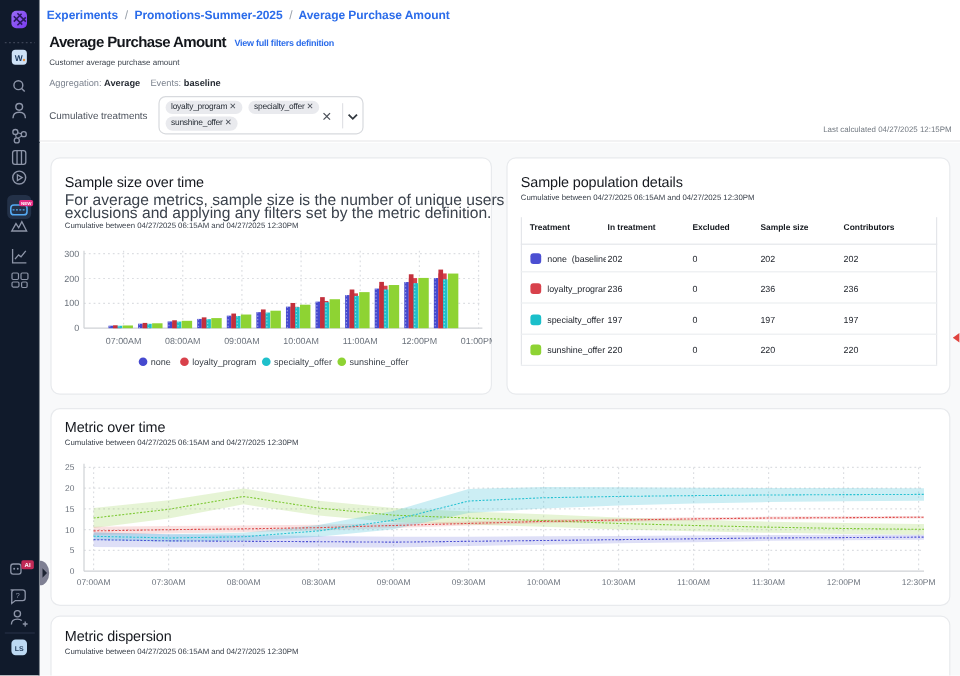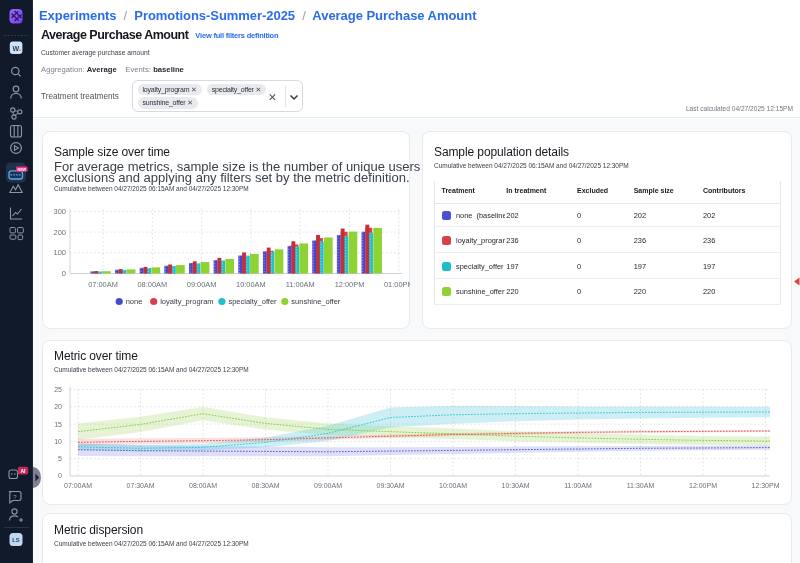--- a/index.html
+++ b/index.html
@@ -58,25 +58,25 @@
     <text x="14.8" y="498.7" text-anchor="middle" font-size="6" fill="#8d95a8">?</text>
     <circle cx="14.5" cy="511.5" r="2.6" fill="none" stroke="#8d95a8" stroke-width="1.1"></circle>
     <path d="M9.5 520.5 c0-3 2.2-4.6 5-4.6 1.4 0 2.7 0.4 3.6 1.2" fill="none" stroke="#8d95a8" stroke-width="1.1"></path>
     <path d="M21 518 v4 M19 520 h4" stroke="#8d95a8" stroke-width="1.1"></path>
     <line x1="4" y1="527.5" x2="29" y2="527.5" stroke="#28334a" stroke-width="1"></line>
     <rect x="9.5" y="533" width="13" height="13" rx="3.5" fill="#bdd9f2"></rect>
     <text x="16" y="542.3" text-anchor="middle" font-size="5.8" font-weight="bold" fill="#27415f">LS</text>
   </svg>
 
 <div class="abs" style="left:33px;top:0;width:767px;height:118px;background:#fff;border-bottom:1px solid #e9eaec"></div>
-<div class="abs" style="left:39px;top:8px;font-size:13px;font-weight:bold;color:#2b6cea;letter-spacing:-0.05px">Experiments <span style="color:#9aa1ab;font-weight:normal">&nbsp;/&nbsp;</span> Promotions-Summer-2025 <span style="color:#9aa1ab;font-weight:normal">&nbsp;/&nbsp;</span> Average Purchase Amount</div>
+<div class="abs" style="left:39px;top:8px;font-size:10px;font-weight:bold;color:#2b6cea;letter-spacing:-0.05px">Experiments <span style="color:#9aa1ab;font-weight:normal">&nbsp;/&nbsp;</span> Promotions-Summer-2025 <span style="color:#9aa1ab;font-weight:normal">&nbsp;/&nbsp;</span> Average Purchase Amount</div>
 <div class="abs" style="left:41px;top:28px;font-size:12.5px;font-weight:bold;color:#14171c;letter-spacing:-0.5px">Average Purchase Amount<span style="font-size:7.5px;color:#2b6cea;margin-left:7px;letter-spacing:-0.2px;vertical-align:1.5px">View full filters definition</span></div>
 <div class="abs" style="left:41px;top:48.5px;font-size:6.7px;color:#3b424c">Customer average purchase amount</div>
 <div class="abs" style="left:41px;top:64.5px;font-size:7.7px;color:#7b828e">Aggregation: <span style="color:#262b33;font-weight:bold">Average</span>&nbsp;&nbsp;&nbsp;&nbsp;Events: <span style="color:#262b33;font-weight:bold">baseline</span></div>
-<div class="abs" style="left:41px;top:92px;font-size:8.2px;color:#4e545e">Treatment treatments</div>
+<div class="abs" style="left:41px;top:92px;font-size:8.2px;color:#4e545e">Cumulative treatments</div>
 <div class="abs" style="left:132px;top:80px;width:171px;height:32px;border:1px solid #d8dade;border-radius:6px;background:#fff"></div>
 <div class="abs" style="left:137.5px;top:83.5px;width:164px;line-height:13.6px">
 <span style="display:inline-block;background:#e9eaee;border-radius:6px;vertical-align:top;letter-spacing:-0.2px;height:11.5px;line-height:11.5px;padding:0 5px;font-size:7px;color:#2a3039;margin-right:5px">loyalty_program <span style="color:#4a4f58">✕</span></span><span style="display:inline-block;background:#e9eaee;border-radius:6px;vertical-align:top;letter-spacing:-0.2px;height:11.5px;line-height:11.5px;padding:0 5px;font-size:7px;color:#2a3039">specialty_offer <span style="color:#4a4f58">✕</span></span><span style="display:inline-block;background:#e9eaee;border-radius:6px;vertical-align:top;letter-spacing:-0.2px;height:11.5px;line-height:11.5px;padding:0 5px;font-size:7px;color:#2a3039">sunshine_offer <span style="color:#4a4f58">✕</span></span>
 </div>
 <div class="abs" style="left:268px;top:90.5px;font-size:10.5px;color:#4a4f58">✕</div>
 <div class="abs" style="left:285px;top:86px;width:1px;height:21px;background:#e1e2e6"></div>
 <svg class="abs" style="left:289px;top:93.5px" width="10" height="7" viewBox="0 0 10 7">
     <path d="M1.5 1.5 L5 5 L8.5 1.5" fill="none" stroke="#32383f" stroke-width="1.5"></path>
   </svg>
 <div class="abs" style="left:593px;top:104.5px;width:200px;text-align:right;font-size:6.6px;color:#717880">Last calculated 04/27/2025 12:15PM</div>

